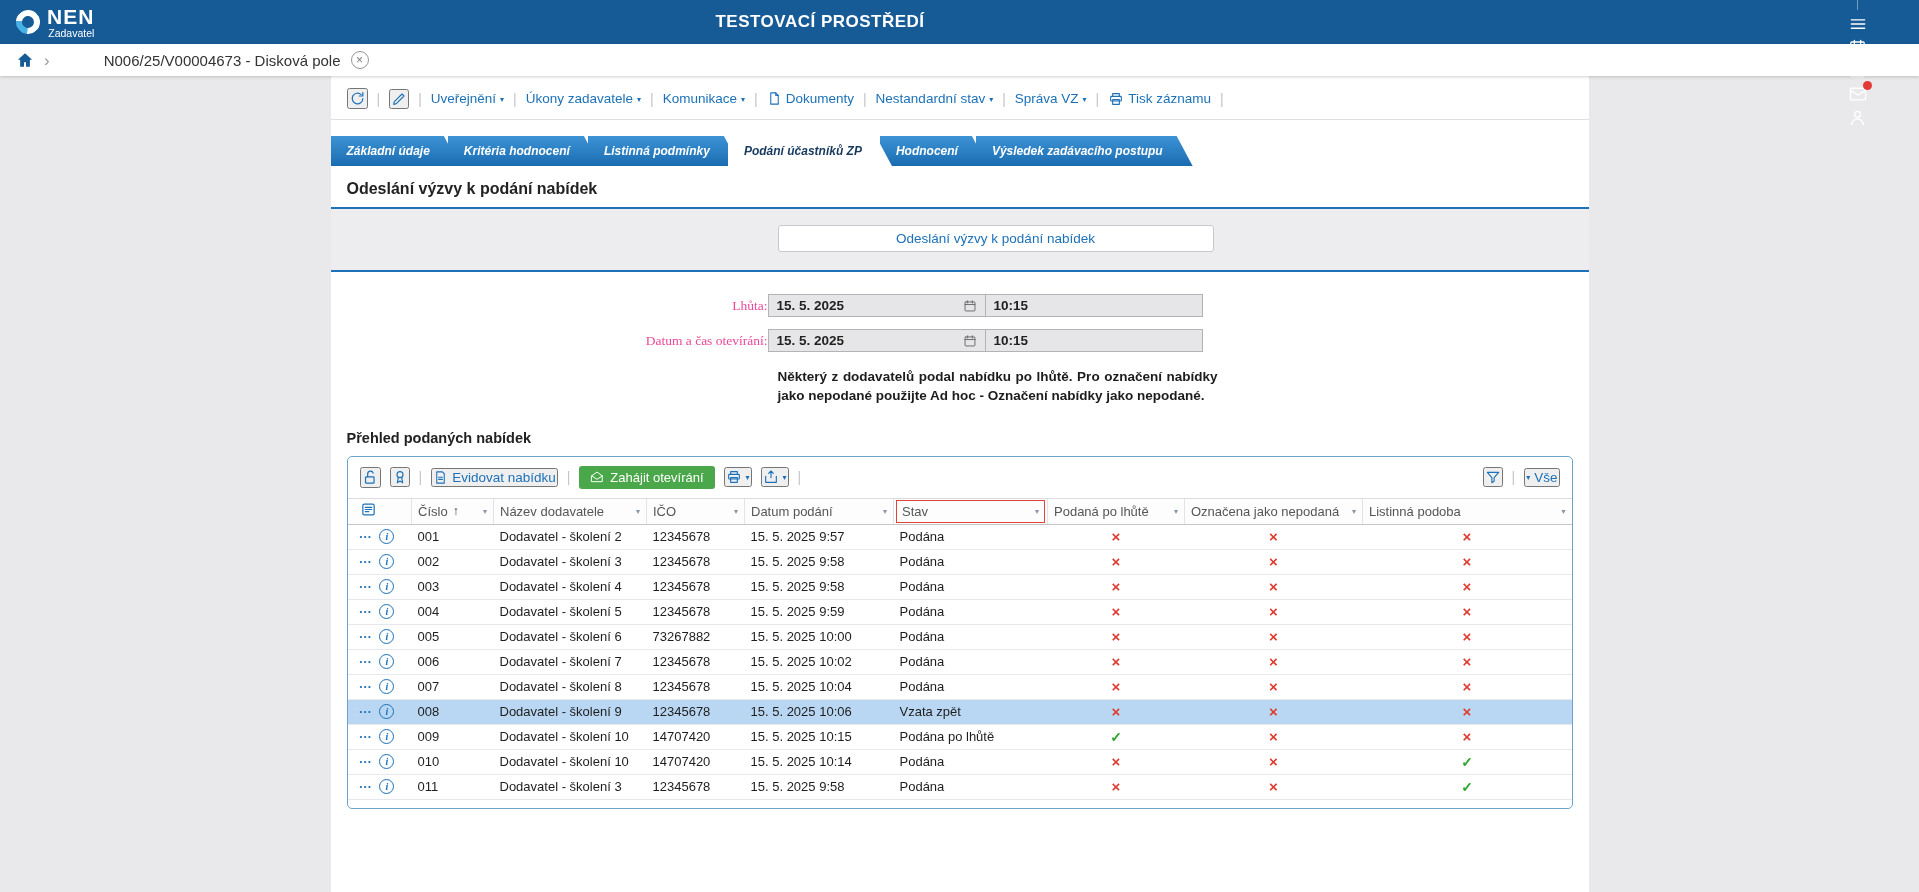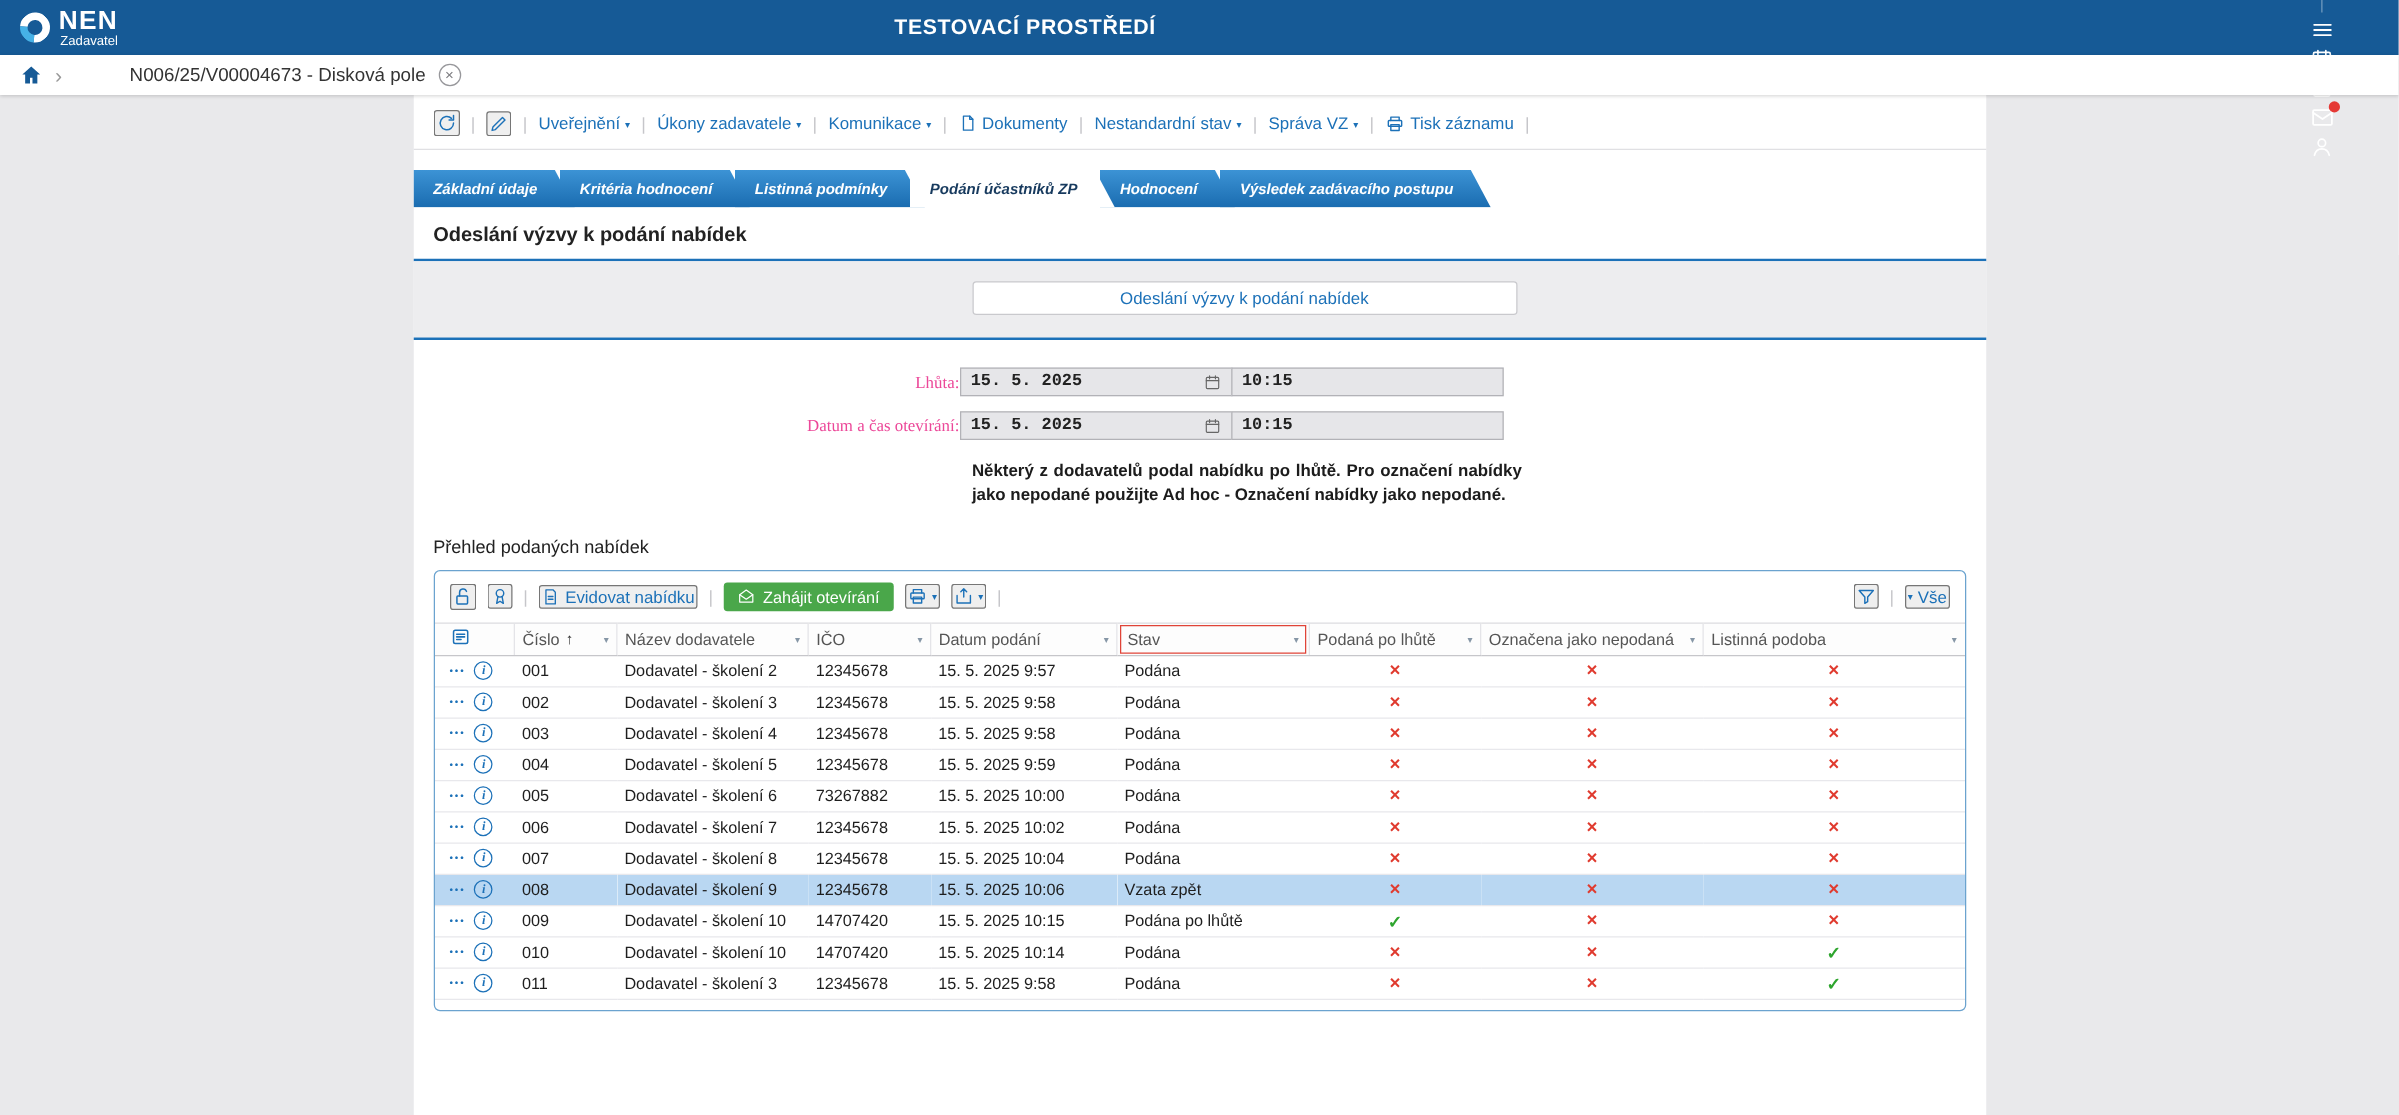--- a/index.html
+++ b/index.html
@@ -90,32 +90,32 @@
   .sec-title.mt { margin-top:26px; }
 
   
   .form { margin-top:22px; }
   .form-row { display:flex; align-items:center; margin-bottom:12px; }
   .form-label { width:437px; text-align:right; font-size:13.5px; color:#ec4899;font-family:Liberation Serif, serif; }
   .dt-field { display:flex; width:436px; }
   .dt-seg {
     background:#e6e6e9; border:1px solid #b2b2b7; height:23px;
     display:flex; align-items:center; padding:0 8px;
-    font-weight:bold; font-size:13.5px; color:#222;font-family:Liberation Mono, monospace;
+    font-weight:bold; font-size:13.5px; color:#222;
   }
   .dt-date { width:218px; justify-content:space-between; }
   .dt-time { width:218px; margin-left:-1px; }
   .ic-g { stroke:#666; fill:none; stroke-width:1.6; stroke-linecap:round; stroke-linejoin:round; }
   .note {
     width:440px; margin-left:447px; margin-top:16px;
     font-weight:bold; font-size:13.5px; line-height:1.4; text-align:justify; color:#1c1c1c;
   }
 
   
-  .tbl-title { font-weight:normal; font-size:14.5px; margin:24px 0 10px 16px; }
+  .tbl-title { font-weight:bold; font-size:14.5px; margin:24px 0 10px 16px; }
   .grid-panel {
     margin:0 16px; background:#fff; border:1px solid #6ba3cf; border-radius:5px;
     overflow:hidden; padding-bottom:8px;
   }
   .grid-toolbar { display:flex; align-items:center; gap:9px; padding:9px 12px; }
   .btn-open {
     display:flex; align-items:center; gap:6px; background:#4aa74a; color:#fff;
     border:none; border-radius:3px; padding:4px 11px; font-size:13px; font-family:inherit;
   }
   .gt-right { margin-left:auto; display:flex; align-items:center; gap:9px; }

